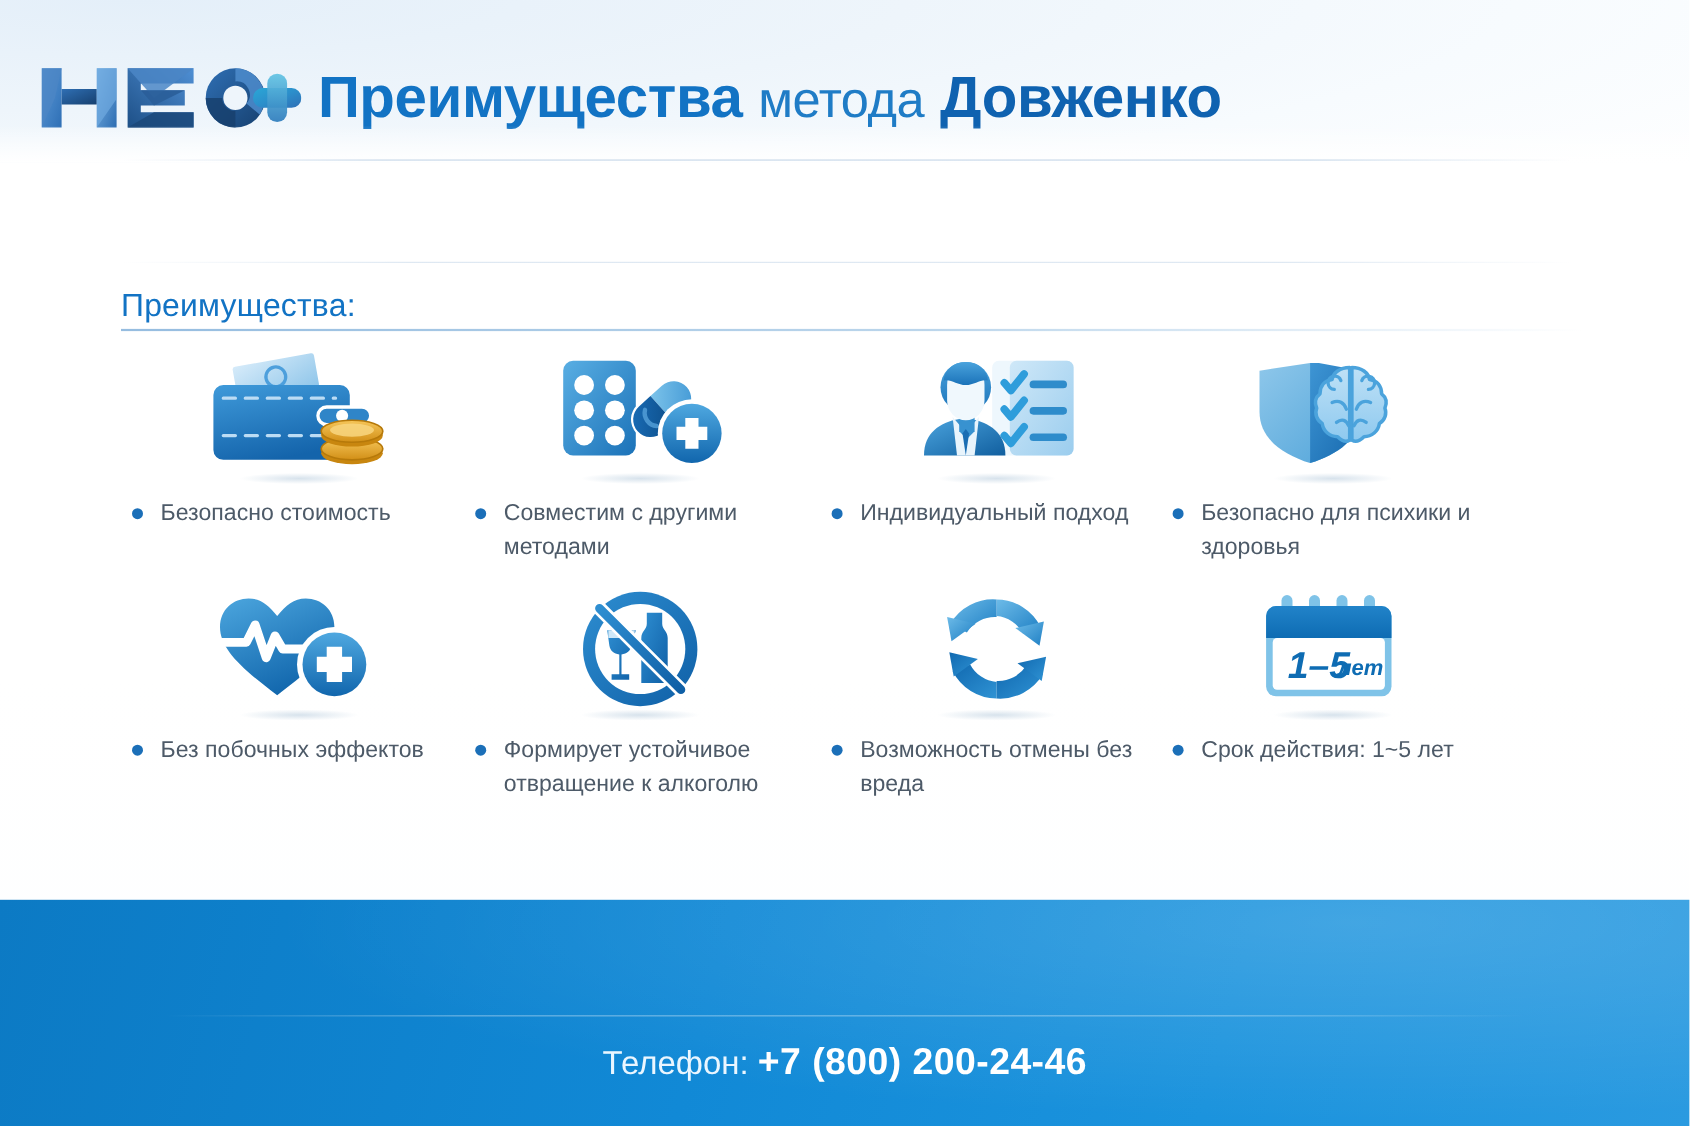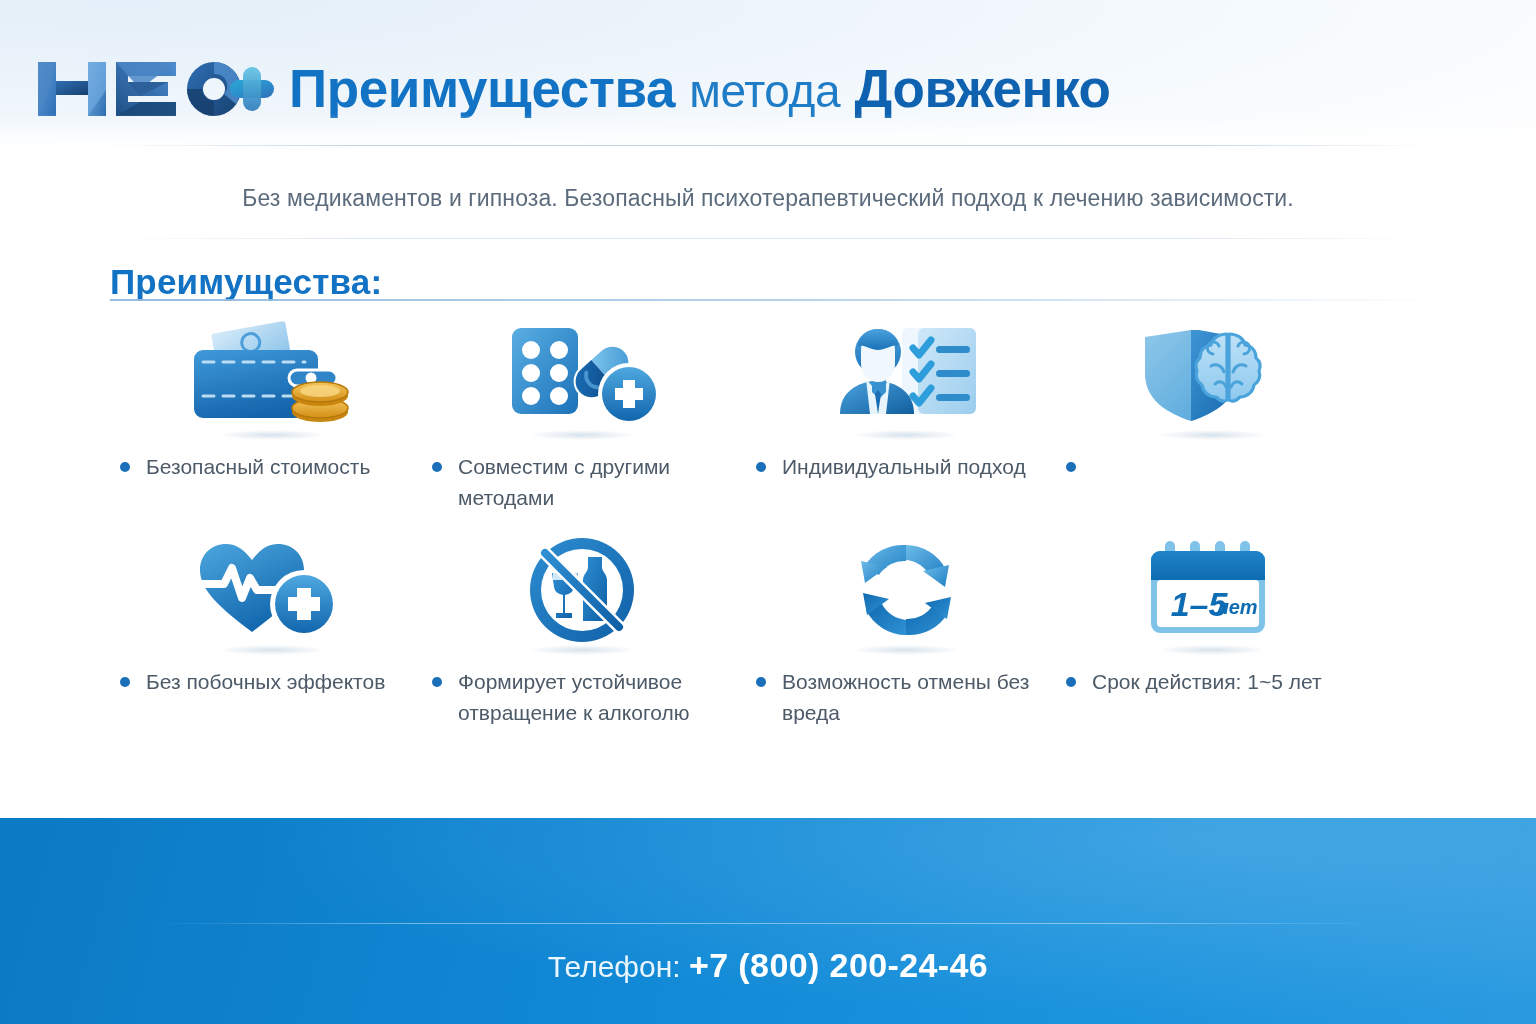--- a/index.html
+++ b/index.html
@@ -51,21 +51,21 @@
     letter-spacing:.1px;
   }
   .sub-rule-bot{
     position:absolute; left:110px; top:238px; width:1320px; height:1px;
     background:linear-gradient(90deg, rgba(180,205,228,0) 0%, rgba(190,210,230,.55) 20%, rgba(190,210,230,.55) 80%, rgba(180,205,228,0) 100%);
   }
 
   
   .sec-title{
     position:absolute; left:110px; top:262px;
-    font-size:35px; font-weight:700; color:#1273c4; letter-spacing:.2px;
+    font-size:29px; font-weight:400; color:#1273c4; letter-spacing:.2px;
   }
   .sec-rule{
     position:absolute; left:110px; top:299px; width:1330px; height:2px;
     background:linear-gradient(90deg, rgba(144,185,222,.95) 0%, rgba(170,203,230,.8) 55%, rgba(205,225,240,0) 100%);
   }
 
   
   .grid{
     position:absolute; left:106px; top:316px; width:1330px; height:470px;
   }
@@ -190,21 +190,20 @@
     </div>
 
     <div class="title">
       <span>Преимущества</span>
       <span class="light">метода</span>
       <span class="dark">Довженко</span>
     </div>
   </div>
 
   <div class="sub-rule-top"></div>
-  <div class="subtitle">Без медикаментов и гипноза. Безопасный психотерапевтический подход к лечению зависимости.</div>
   <div class="sub-rule-bot"></div>
 
   <div class="sec-title">Преимущества:</div>
   <div class="sec-rule"></div>
 
   <div class="grid">
 
     <div class="row r1">
 
       <div class="cell c1">
@@ -243,21 +242,21 @@
             <ellipse cx="131" cy="92" rx="28" ry="10" fill="#c8860f"></ellipse>
             <ellipse cx="131" cy="88" rx="28" ry="10" fill="url(#cg)" stroke="#b6790a" stroke-width="1.5"></ellipse>
             <ellipse cx="131" cy="76" rx="28" ry="10" fill="#c8860f"></ellipse>
             <ellipse cx="131" cy="72" rx="28" ry="10" fill="url(#cg)" stroke="#b6790a" stroke-width="1.5"></ellipse>
             <ellipse cx="131" cy="71" rx="20" ry="6" fill="#f8d680" opacity=".85"></ellipse>
           </svg>
         </div>
         <div class="icon-shadow"></div>
         <div class="label">
           <span class="dot"></span>
-          <span>Безопасный стоимость</span>
+          <span>Безопасно стоимость</span>
         </div>
       </div>
 
       <div class="cell c2">
         <div class="icon-wrap">
           <svg width="168" height="112" viewBox="0 0 168 112">
             <defs>
               <linearGradient id="bl" x1="0" y1="0" x2="1" y2="1">
                 <stop offset="0" stop-color="#59aee3"></stop>
                   <stop offset="1" stop-color="#1b72b8"></stop>
@@ -385,20 +384,21 @@
                 <path d="M49 34 c-6 -3 -11 0 -13 6"></path>
                 <path d="M18 52 c5 -4 9 -2 11 3"></path>
                 <path d="M45 52 c-5 -4 -9 -2 -11 3"></path>
               </g>
             </g>
           </svg>
         </div>
         <div class="icon-shadow"></div>
         <div class="label">
           <span class="dot"></span>
+          <span>Безопасно для психики и здоровья</span>
         </div>
       </div>
     </div>
 
     <div class="row r2">
 
       <div class="cell c1">
         <div class="icon-wrap">
           <svg width="160" height="110" viewBox="0 0 160 110">
             <defs>

